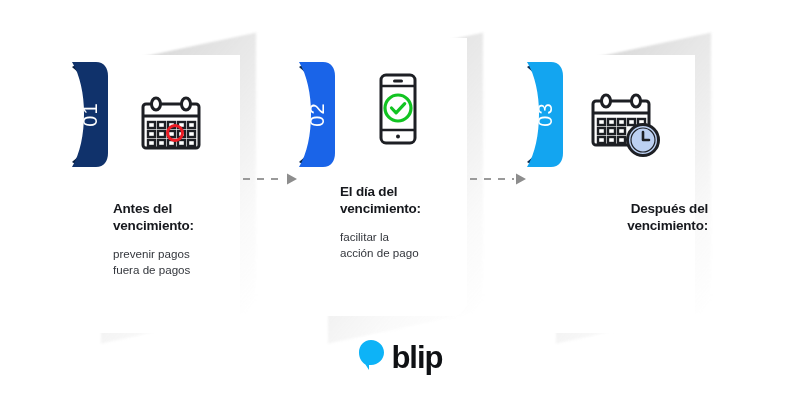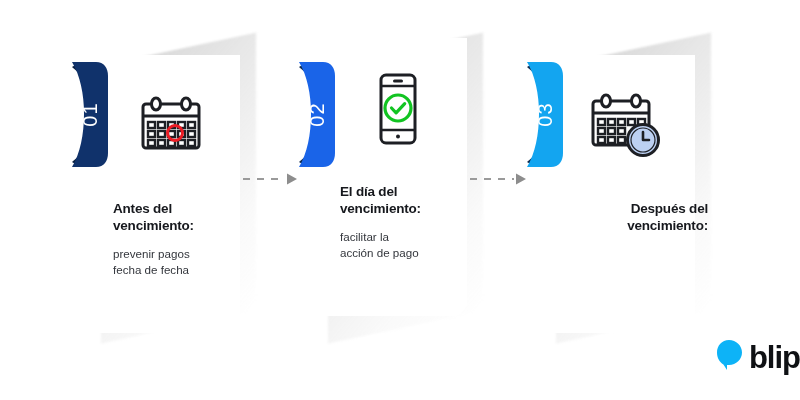--- a/index.html
+++ b/index.html
@@ -126,21 +126,21 @@
   .connector.k2 { left: 470px; top: 172px; width: 58px; }
 
   
   .logo {
     position: absolute;
     left: 0;
     right: 0;
     top: 338px;
     display: flex;
     align-items: center;
-    justify-content: flex-end;
+    justify-content: center;
     gap: 4px;
   }
   .logo-text {
     font-size: 31px;
     font-weight: bold;
     color: #0f1114;
     letter-spacing: -1px;
     line-height: 1;
   }
 </style>
@@ -179,21 +179,21 @@
             <rect x="44" y="46" width="7" height="6"></rect>
           <rect x="54" y="46" width="7" height="6"></rect>
         </g>
         <circle cx="41" cy="39" r="7.5" fill="none" stroke="#ed1c24" stroke-width="3"></circle>
       </svg>
     </div>
     <div class="text-block">
       <p class="heading">Antes del
 vencimiento:</p>
       <p class="subtext">prevenir pagos
-fecha de fecha</p>
+fuera de pagos</p>
     </div>
   </div>
 
   <div class="card c2">
     <div class="icon-wrap">
       <svg width="50" height="74" viewBox="0 0 50 74">
         <rect x="8" y="3" width="34" height="68" rx="5" ry="5" fill="#ffffff" stroke="#1d1f24" stroke-width="3"></rect>
         <line x1="8" y1="14" x2="42" y2="14" stroke="#1d1f24" stroke-width="2.4"></line>
         <line x1="8" y1="58" x2="42" y2="58" stroke="#1d1f24" stroke-width="2.4"></line>
         <rect x="20" y="7.5" width="10" height="3" rx="1.5" fill="#1d1f24"></rect>

